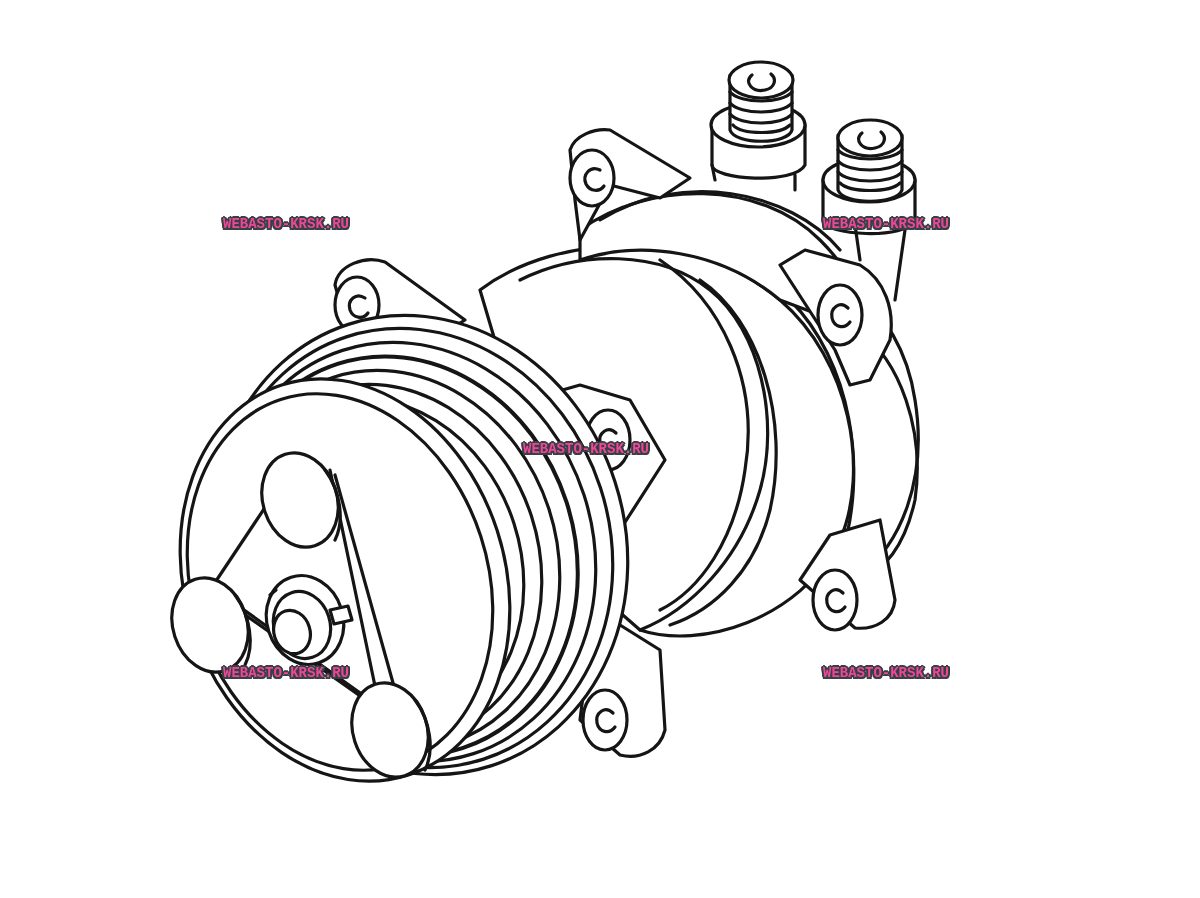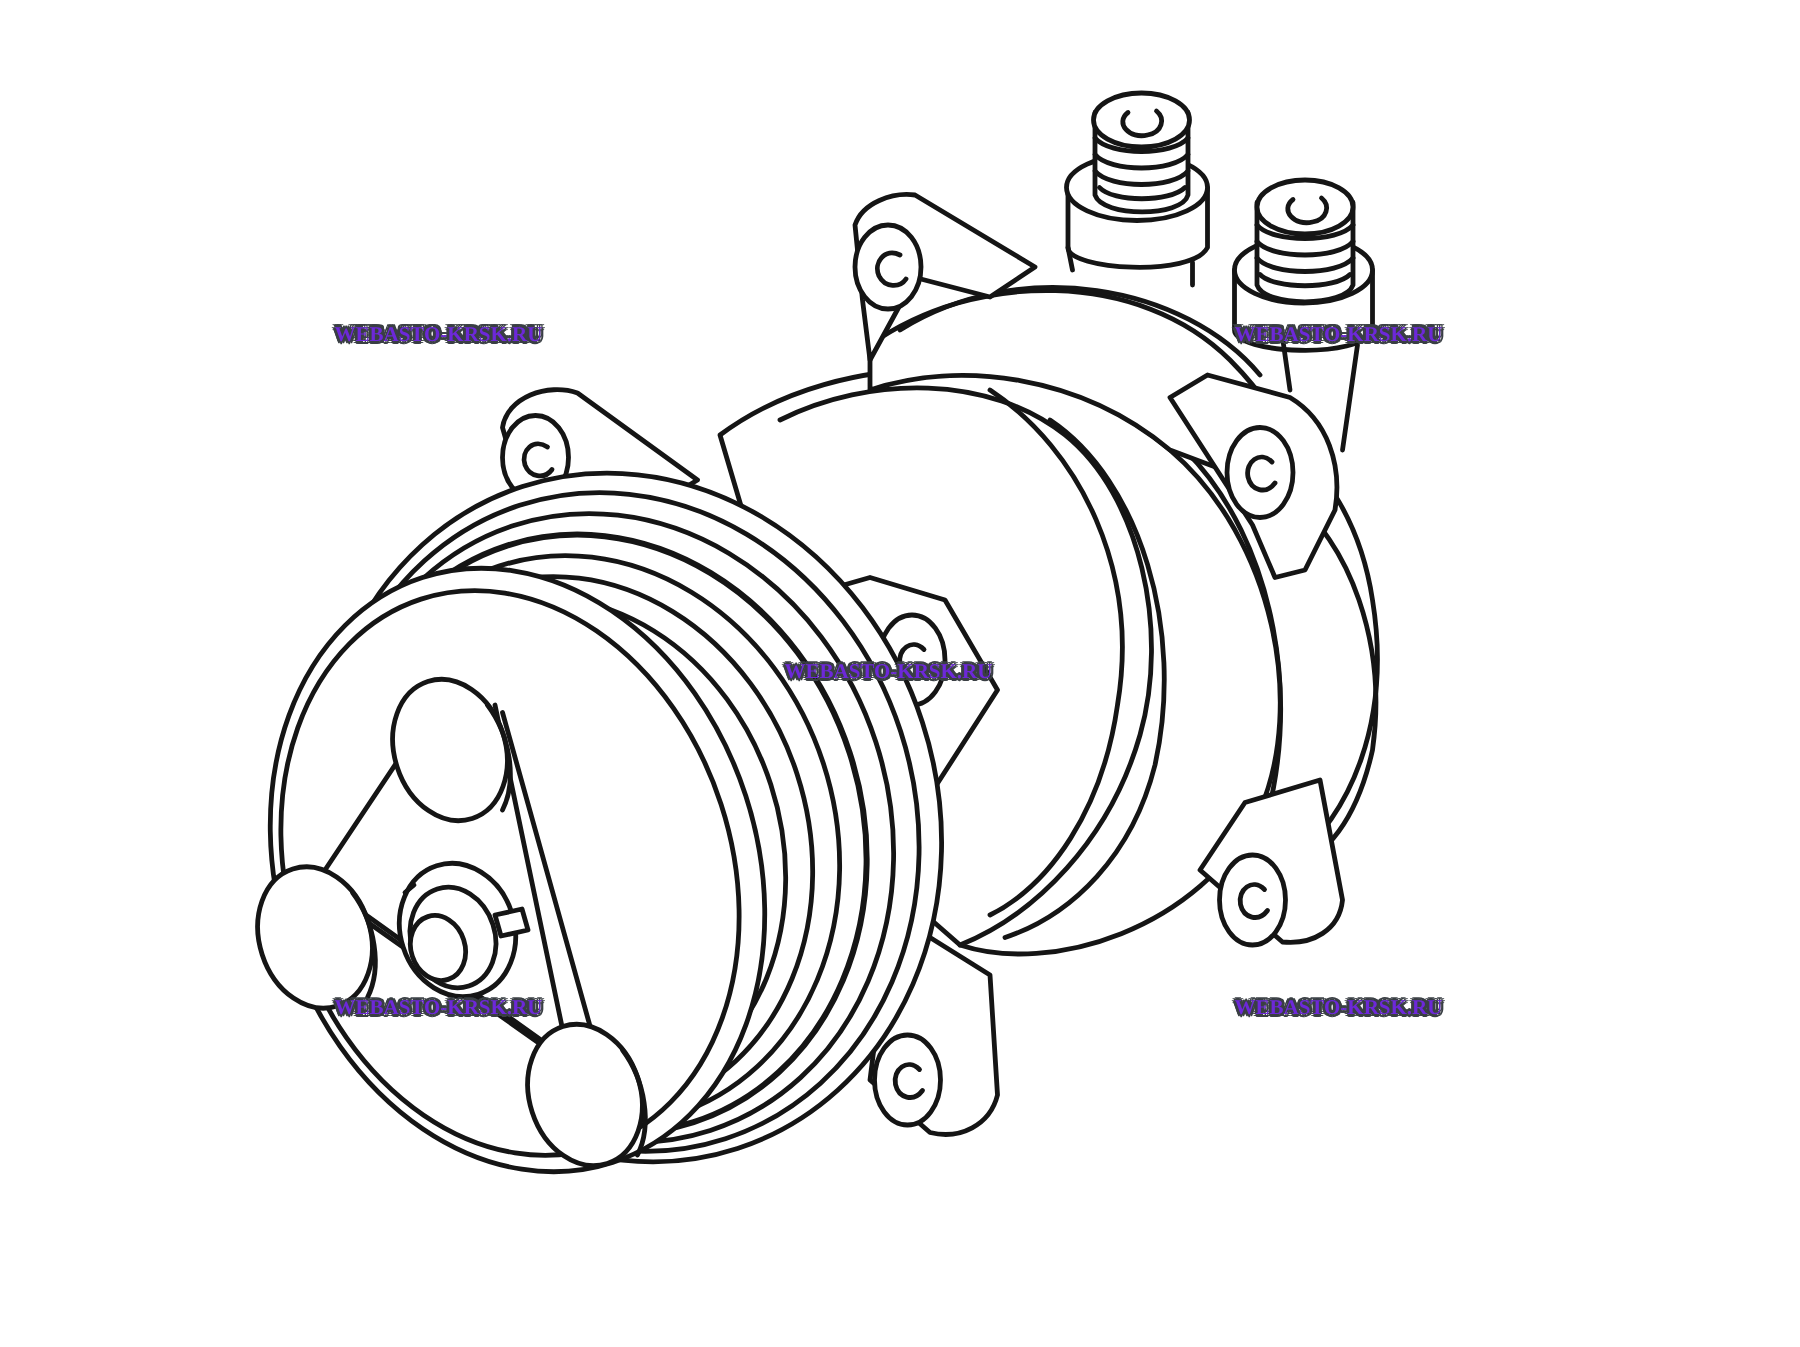--- a/index.html
+++ b/index.html
@@ -3,25 +3,25 @@
   <meta charset="utf-8">
   <style>
     html, body { margin: 0; padding: 0; background: #ffffff; }
     body { width: 1200px; height: 898px; position: relative; overflow: hidden; }
     .drawing { position: absolute; left: 0; top: 0; width: 1200px; height: 898px; }
     .drawing svg { width: 1200px; height: 898px; display: block; }
     .ln { fill: none; stroke: #151515; stroke-width: 3.2; stroke-linecap: round; stroke-linejoin: round; }
     .fw { fill: #ffffff; stroke: #151515; stroke-width: 3.2; stroke-linejoin: round; }
     .watermark {
       position: absolute;
-      font-family: Liberation Serif, serif;
+      font-family: Liberation Mono, monospace;
       font-weight: bold;
       font-size: 14px;
       letter-spacing: 0px;
-      color: #6d28d9;
+      color: #ec4899;
       text-shadow:
         -1.5px -1.5px 0 #3a3f44, 1.5px -1.5px 0 #3a3f44,
         -1.5px 1.5px 0 #3a3f44, 1.5px 1.5px 0 #3a3f44,
         0 -2px 0 #3a3f44, 0 2px 0 #3a3f44, -2px 0 0 #3a3f44, 2px 0 0 #3a3f44;
       white-space: nowrap;
       line-height: 16px;
     }
   </style>
 </head>
 <body>

